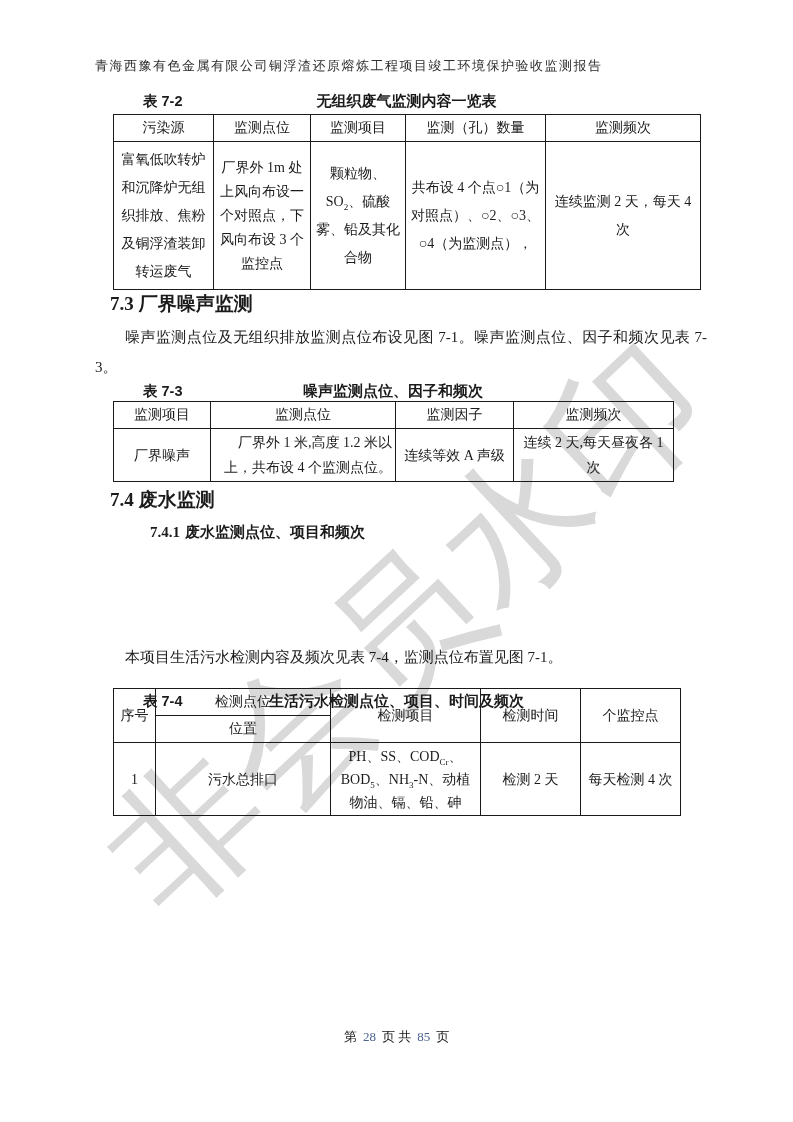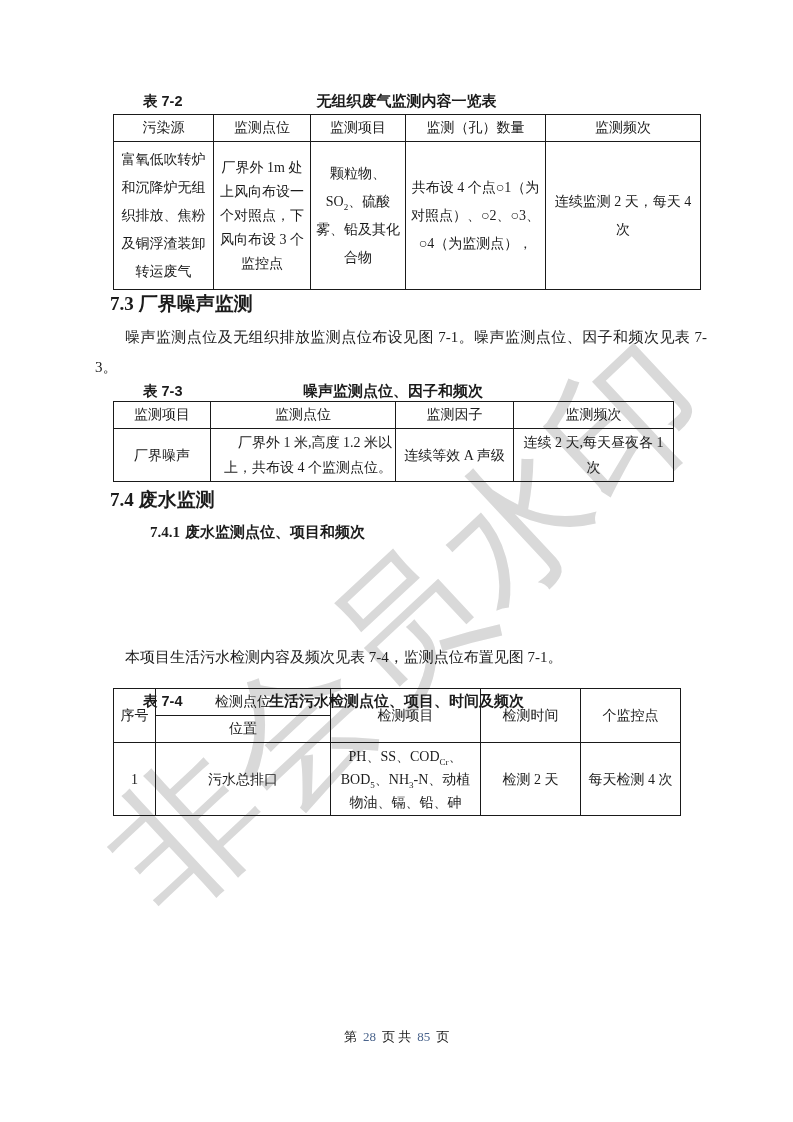--- a/index.html
+++ b/index.html
@@ -58,20 +58,21 @@
   .footer { left:0; top:1028px; width:793px; text-align:center; font-size:13px; }
   .footer span { margin:0 3px; }
 </style>
 </head>
 <body>
 
 <div id="page">
 
   <div class="watermark" style="color: rgb(217, 217, 217);">非会员水印</div>
 
+  <div class="blk doc-header">青海西豫有色金属有限公司铜浮渣还原熔炼工程项目竣工环境保护验收监测报告</div>
 
   <div class="blk caption" style="left:113px; top:92px; width:587px;">
     <span class="cap-label">表 7-2</span>
     <span class="cap-title">无组织废气监测内容一览表</span>
   </div>
 
   <table class="blk t72" style="left:113px; top:114px;">
     <colgroup>
       <col style="width:100px">
         <col style="width:97px">

